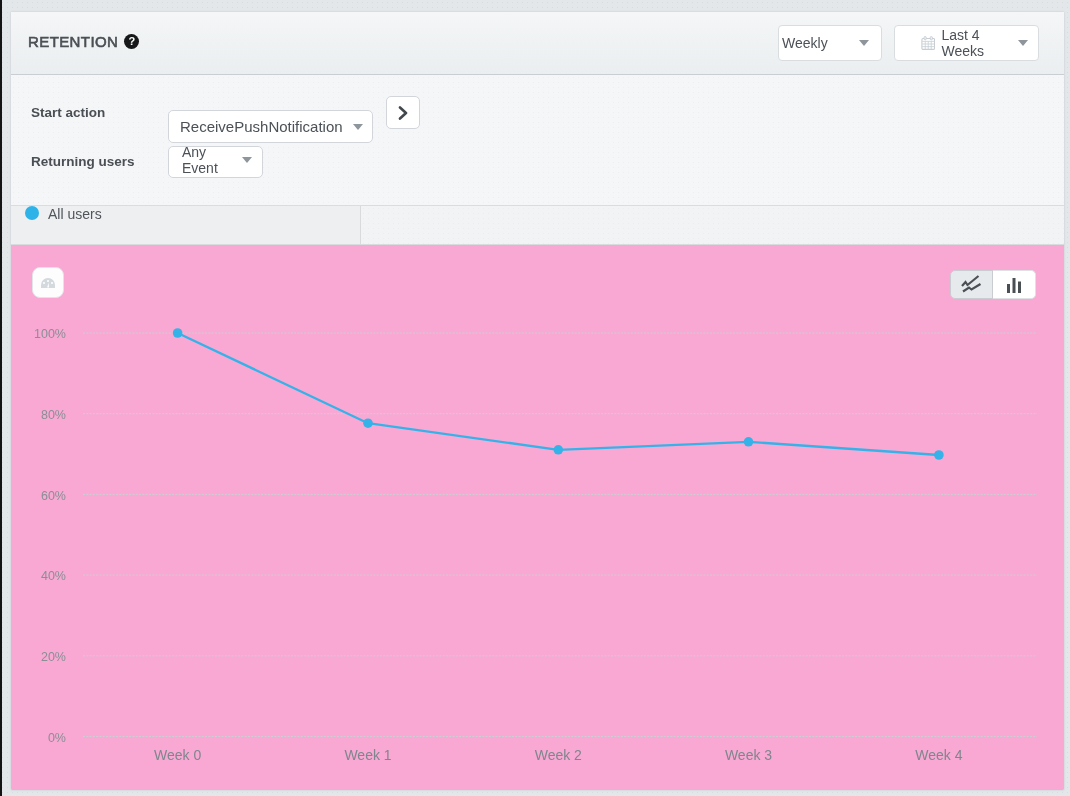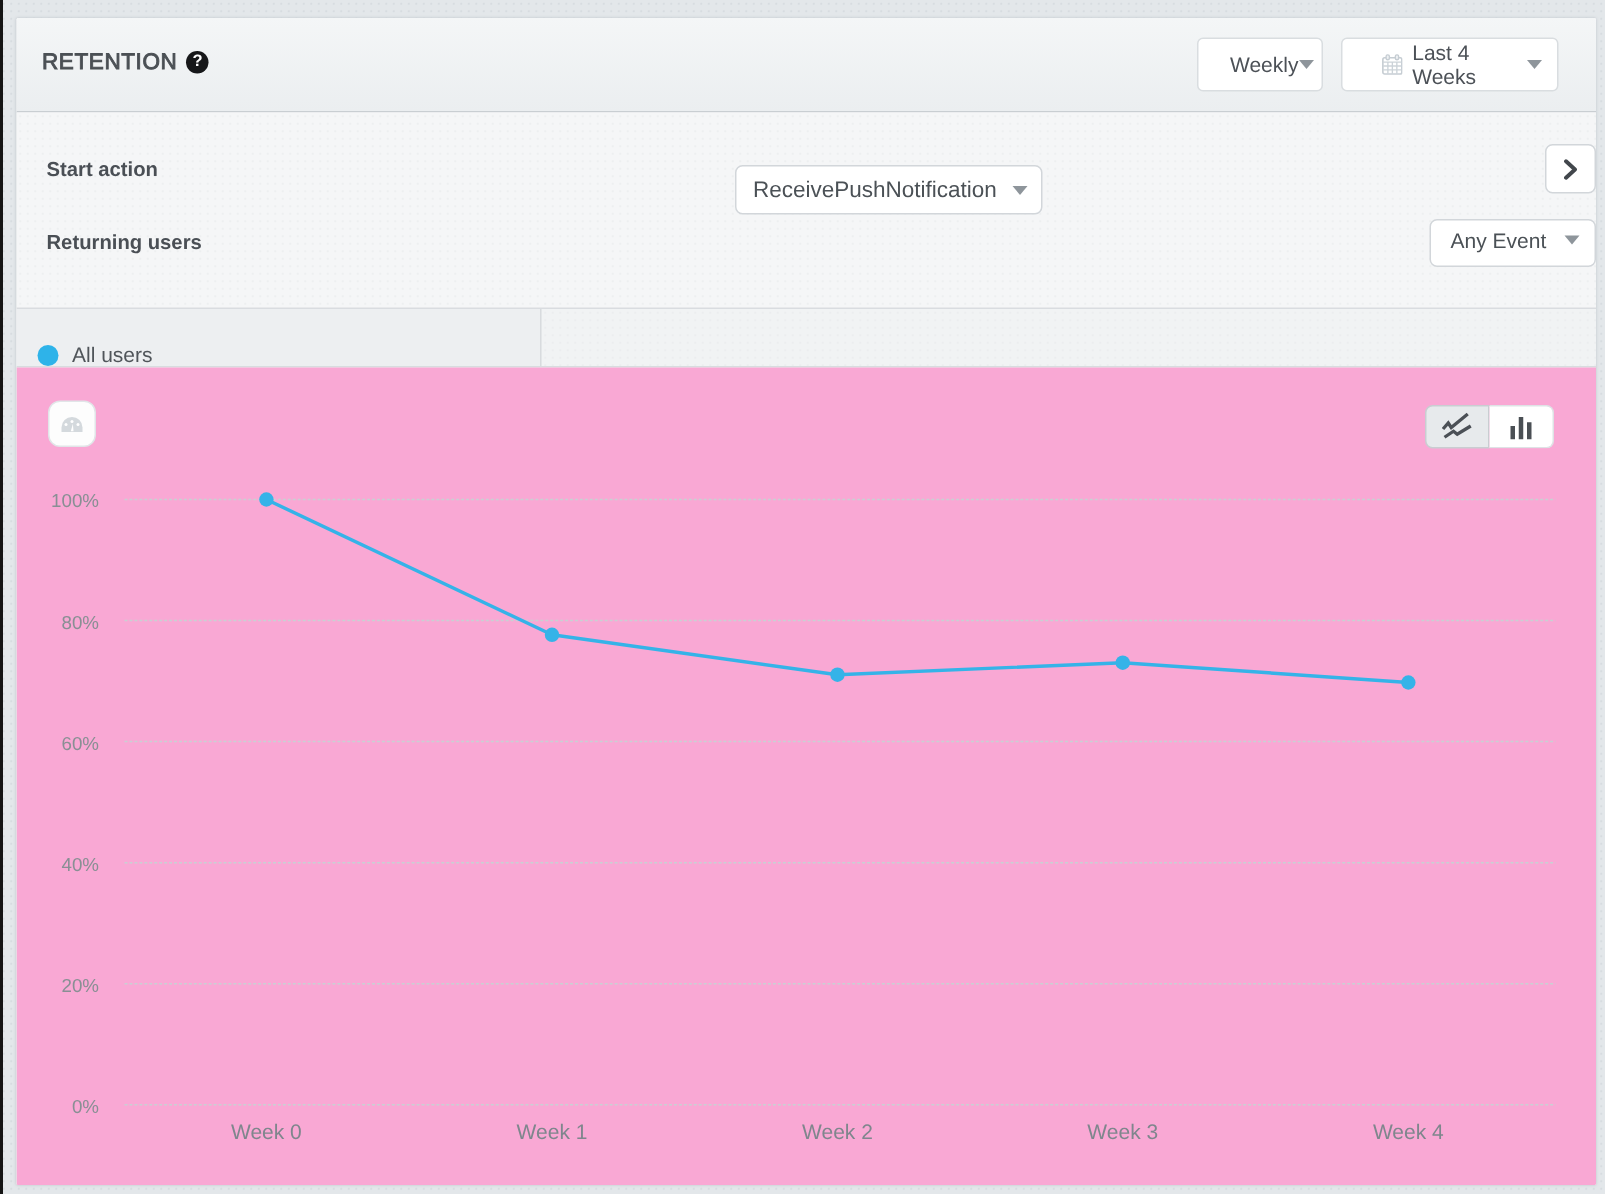--- a/index.html
+++ b/index.html
@@ -14,37 +14,37 @@
 .leftborder { position:absolute; left:0; top:0; width:2px; height:796px; background:#141414; z-index:50; }
 .panel { position:absolute; left:11px; top:12px; width:1053px; height:778px; border-radius:1px; overflow:hidden; background:#fff; box-shadow:0 0 2px rgba(120,130,140,.35); }
 
 
 .header { height:63px; background:linear-gradient(#f4f6f7, #ebeef0); border-bottom:1px solid #c9ced2; display:flex; align-items:center; padding:0 25px 0 17px; }
 .titlewrap { display:flex; align-items:center; margin-top:-4px; }
 .title { font-size:15px; font-weight:400; -webkit-text-stroke:0.6px #4b5055; letter-spacing:.4px; color:#4b5055; }
 .qbadge { display:inline-flex; width:15px; height:15px; border-radius:50%; background:#17181a; color:#fff; font-size:11px; font-weight:700; align-items:center; justify-content:center; margin-left:6px; }
 .hsp { flex:1; }
 .hbtn { height:36px; background:#fff; border:1px solid #d9dde0; border-radius:4px; display:flex; align-items:center; color:#4c5157; font-size:14px; }
-.btn-weekly { width:84px; padding:0 12px 0 21px; margin-right:12px; }
+.btn-weekly { width:104px; padding:0 12px 0 3px; margin-right:12px; }
 .btn-range { width:145px; padding:0 10px 0 26px; }
 .caret { width:0; height:0; border-left:5px solid transparent; border-right:5px solid transparent; border-top:6px solid #8e959b; margin-left:auto; }
 .calicon { margin-right:6px; }
 
 
 .actions { height:130px; background-color:#f5f6f7; background-image:radial-gradient(circle, #edeff0 0.6px, rgba(0,0,0,0) 1px); background-size:5px 5px; padding-top:21px; }
-.arow { display:flex; align-items:center; height:33px; margin-bottom:16px;justify-content:space-between; }
+.arow { display:flex; align-items:center; height:33px; margin-bottom:16px; }
 .albl { width:157px; padding-left:20px; font-size:13.5px; font-weight:700; color:#4a4f55; }
 .dd { height:33px; background:#fff; border:1px solid #d2d6da; border-radius:5px; display:flex; align-items:center; color:#4b5156; font-size:14.5px; }
 .dd1 { width:205px; padding:0 9px 0 11px; font-size:15px;margin-top:28px; }
-.dd2 { width:111px; padding:0 10px 4px 13px; height:32px; font-size:14px; }
+.dd2 { width:95px; padding:0 10px 4px 13px; height:32px; font-size:14px; }
 .nextbtn { width:34px; height:33px; margin-left:13px; background:#fff; border:1px solid #d2d6da; border-radius:5px; display:flex; align-items:center; justify-content:center; }
 
 
 .tabbar { height:40px; border-top:1px solid #d9dce0; border-bottom:1px solid #d8dcdf; display:flex; background-color:#f1f3f4; background-image:radial-gradient(circle, #ebedef 0.6px, rgba(0,0,0,0) 1px); background-size:5px 5px; }
-.tab { width:350px; background:#edeff1; border-right:1px solid #d8dbde; display:flex; align-items:flex-end; padding-left:14px; }
+.tab { width:350px; background:#edeff1; border-right:1px solid #d8dbde; display:flex; align-items:flex-start; padding-left:14px; }
 .tabdot { width:14px; height:14px; border-radius:50%; background:#2eb3e9; margin-right:9px; }
 .tablbl { font-size:14px; color:#50555a; }
 
 
 .chart { position:relative; height:652px; background:#f9a8d4; }
 .gaugebtn { position:absolute; left:21px; top:22px; width:32px; height:31px; border:1px solid #e1e5e8; border-radius:8px; background:#fdfdfd; display:flex; align-items:center; justify-content:center; }
 .toggle { position:absolute; left:939px; top:25px; width:86px; height:29px; display:flex; }
 .tseg { width:43px; height:29px; display:flex; align-items:center; justify-content:center; }
 .tseg.line { background:#e7eaec; border:1px solid #c9cdd1; border-radius:5px 0 0 5px; }
 .tseg.bar { background:#fff; border:1px solid #dee2e5; border-left:none; border-radius:0 5px 5px 0; }

